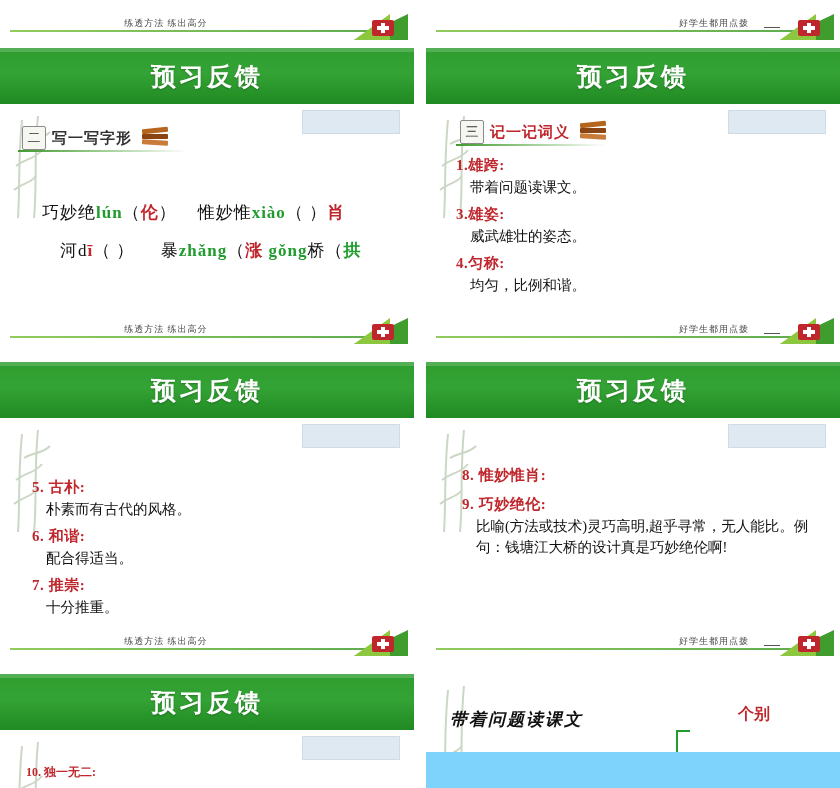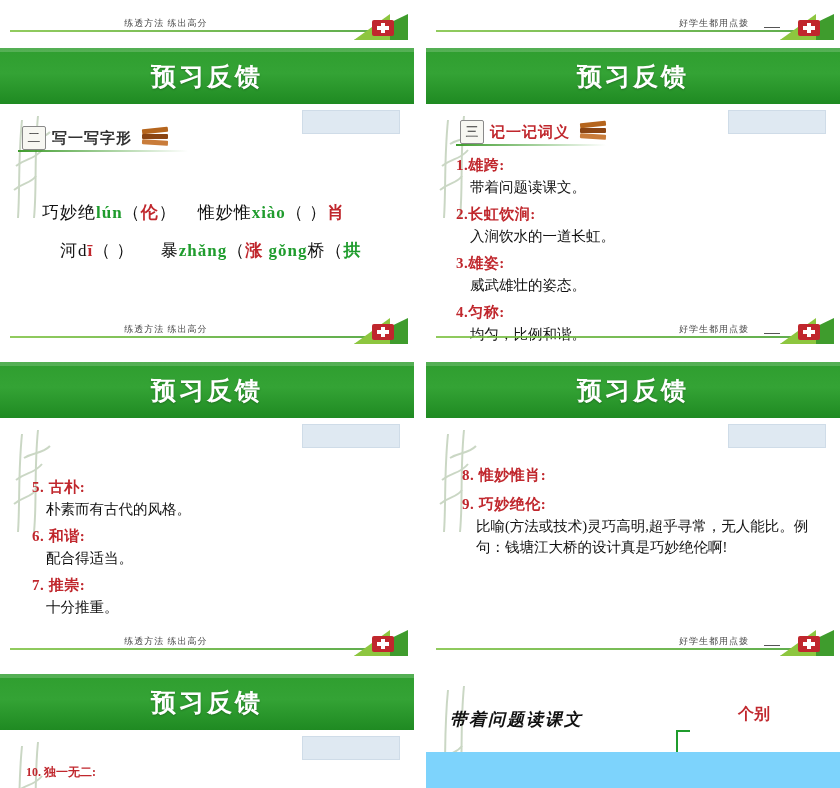--- a/index.html
+++ b/index.html
@@ -304,24 +304,20 @@
           </span>
       </div>
       <div class="ribbon-underline" style="left:30px;top:40px;width:150px;"></div>
 
       <div class="wordlist" style="top:52px;left:30px;">
         <div class="wl-item">
           <span class="wl-term">1.</span><span class="wl-term">雄跨:</span>
           <div class="wl-def">带着问题读课文。</div>
         </div>
         <div class="wl-item">
-          <span class="wl-term">2.</span><span class="wl-term">长虹饮涧:</span>
-          <div class="wl-def">入涧饮水的一道长虹。</div>
-        </div>
-        <div class="wl-item">
           <span class="wl-term">3.</span><span class="wl-term">雄姿:</span>
           <div class="wl-def">威武雄壮的姿态。</div>
         </div>
         <div class="wl-item">
           <span class="wl-term">4.</span><span class="wl-term">匀称:</span>
           <div class="wl-def">均匀，比例和谐。</div>
         </div>
       </div>
 
       <div class="mountain"></div>

